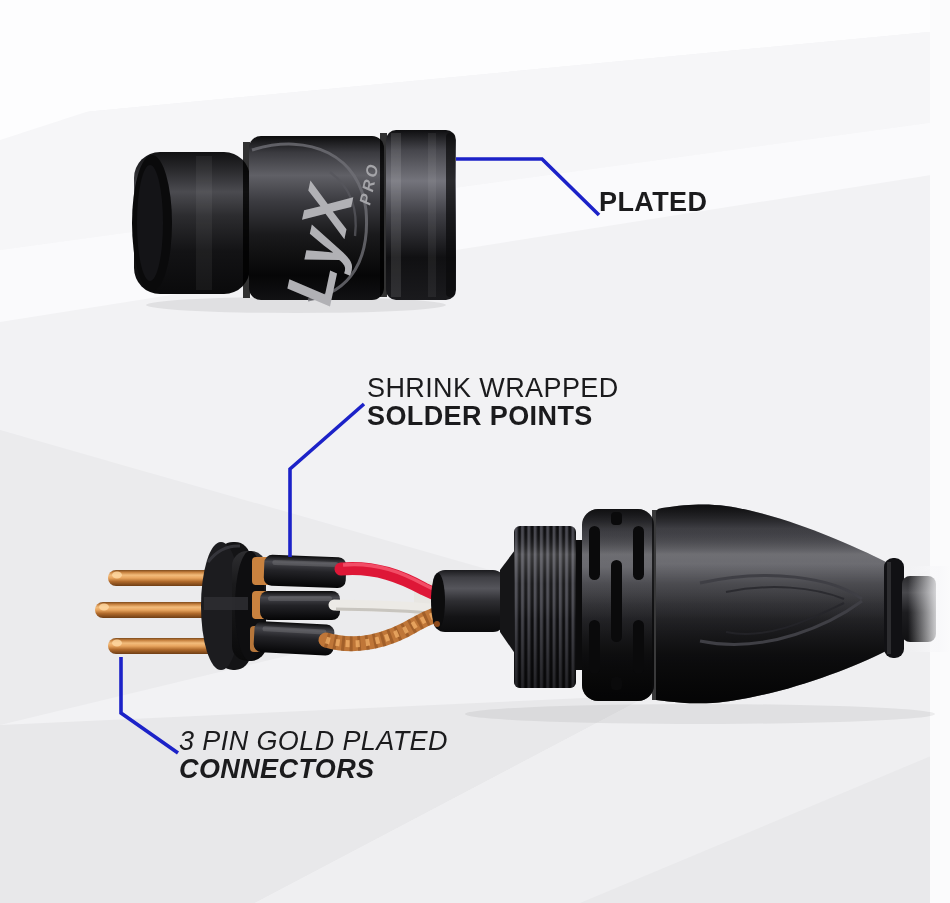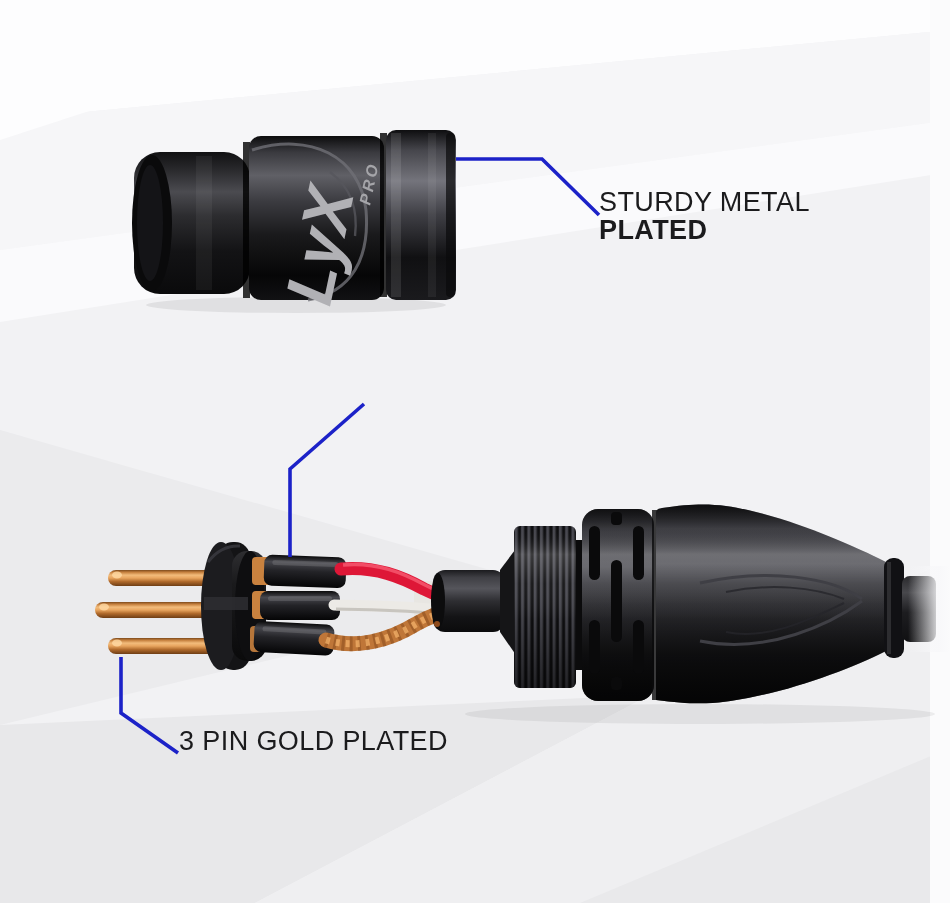--- a/index.html
+++ b/index.html
@@ -15,21 +15,21 @@
     position:absolute;
     color:var(--label-text,#1b1b1d);
     font-size:27px;
     line-height:28px;
     letter-spacing:.4px;
     white-space:nowrap;
   }
   .callout-label .l2{font-weight:700;}
   #label-housing{left:599px;top:188px;}
   #label-solder{left:367px;top:374px;}
-  #label-connectors{left:179px;top:727px;}
+  #label-connectors{left:179px;top:727px;font-style:italic;}
 </style>
 </head>
 <body>
 
 <div class="stage">
 
 <svg width="950" height="903" viewBox="0 0 950 903">
   <defs>
     <linearGradient id="gradCap" x1="0" y1="0" x2="0" y2="1">
       <stop offset="0" stop-color="#111113"></stop>
@@ -261,20 +261,24 @@
   </g>
 
   <g fill="none" stroke-width="3.6" style="stroke:var(--callout-line,#1c22c8)">
     <polyline points="456,159 542,159 599,215" stroke="var(--callout-line,#1c22c8)"></polyline>
     <polyline points="364,404 290,469 290,557" stroke="var(--callout-line,#1c22c8)"></polyline>
     <polyline points="121,657 121,713 178,753" stroke="var(--callout-line,#1c22c8)"></polyline>
   </g>
 </svg>
 
 <div class="callout-label" id="label-housing">
-  <div class="l1">STURDY METAL</div>
   <div class="l2">PLATED</div>
+</div>
+<div class="callout-label" id="label-solder">
+  <div class="l1">SHRINK WRAPPED</div>
+  <div class="l2">SOLDER POINTS</div>
 </div>
 <div class="callout-label" id="label-connectors">
   <div class="l1">3 PIN GOLD PLATED</div>
+  <div class="l2">CONNECTORS</div>
 </div>
 
 </div>
 
 </body></html>

